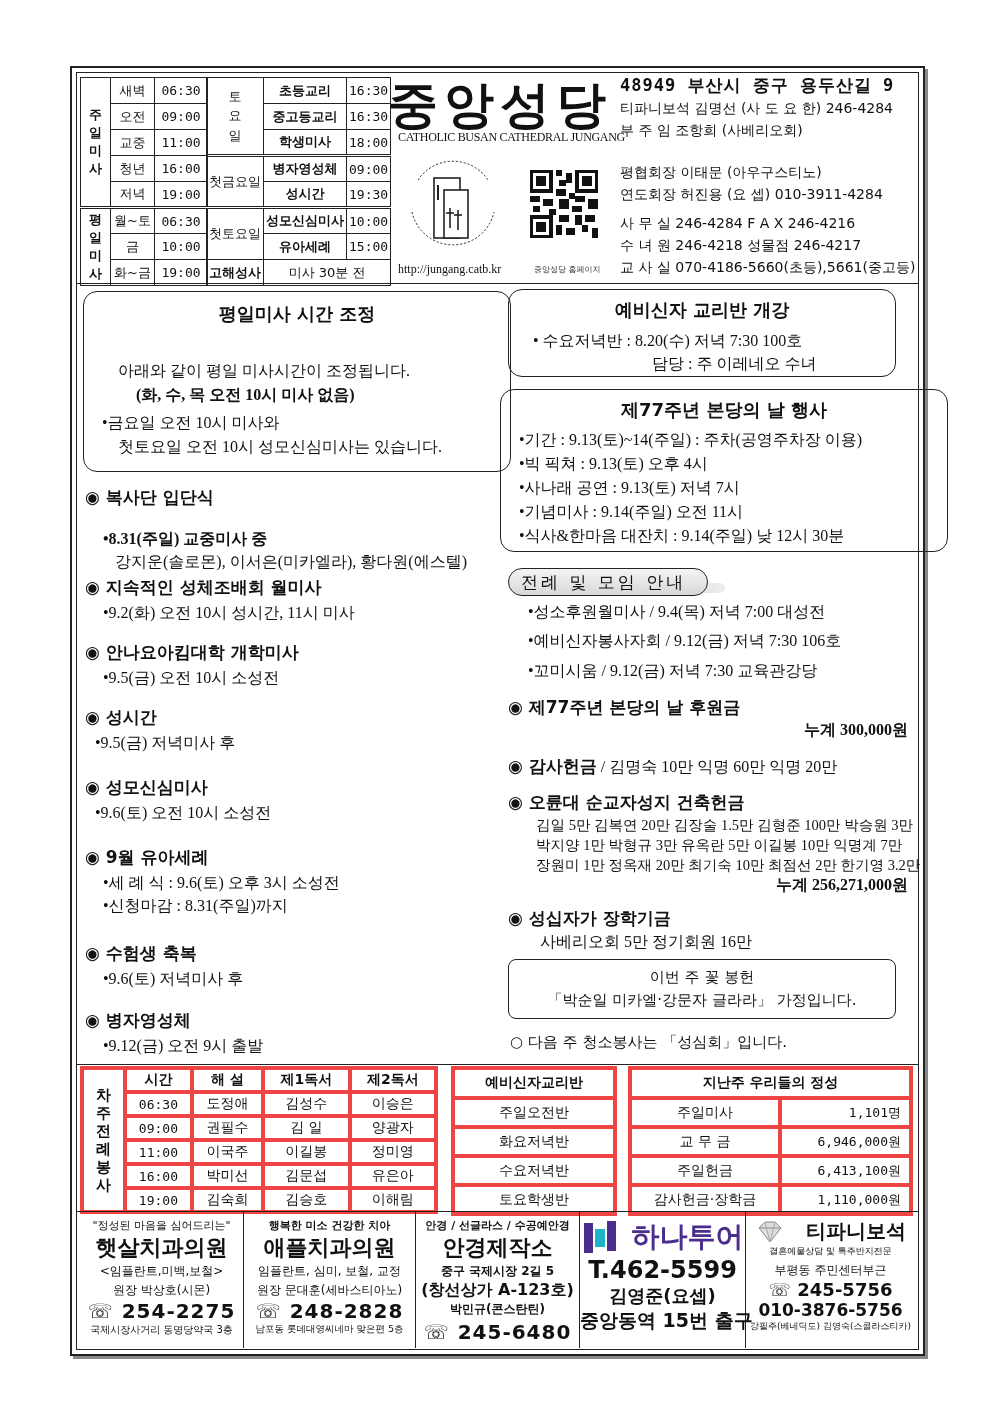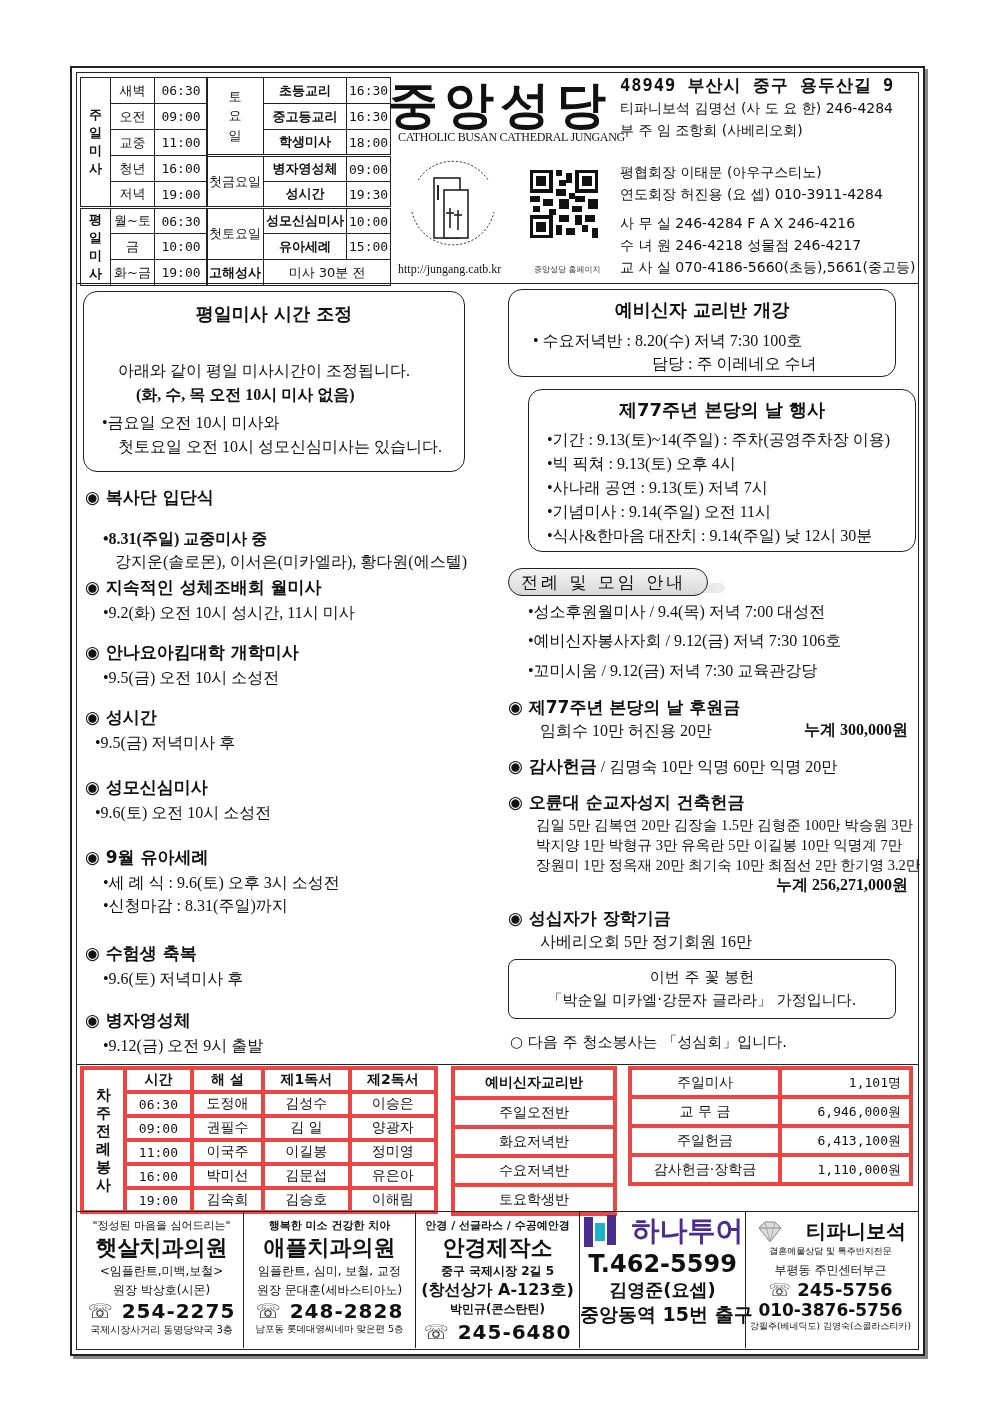--- a/index.html
+++ b/index.html
@@ -188,35 +188,35 @@
 <div class="abs info" style="left:620px; top:101px;"><span>티파니보석</span> <span>김명선 (사 도 요 한) 246-4284</span></div>
 <div class="abs info" style="left:620px; top:123px;"><span>부 주 임</span> <span>조항희 (사베리오회)</span></div>
 <div class="abs info" style="left:620px; top:165px;"><span>평협회장</span> <span>이태문 (아우구스티노)</span></div>
 <div class="abs info" style="left:620px; top:187px;"><span>연도회장</span> <span>허진용 (요       셉) 010-3911-4284</span></div>
 <div class="abs info" style="left:620px; top:216px;"><span>사 무 실</span>  <span>246-4284    F A X  246-4216</span></div>
 <div class="abs info" style="left:620px; top:238px;"><span>수 녀 원</span>  <span>246-4218    성물점 246-4217</span></div>
 <div class="abs info" style="left:620px; top:260px;"><span>교 사 실</span>  <span>070-4186-5660(초등),5661(중고등)</span></div>
 
 <div class="abs" style="left:76px; top:283px; width:843px; border-top:1px solid #222;"></div>
 
-<div class="rbox" style="left:83px; top:291px; width:382px; height:181px;">
+<div class="rbox" style="left:83px; top:291px; width:428px; height:181px;">
   <div class="box-title" style="margin-top:10px;">평일미사 시간 조정</div>
   <div class="line" style="position:absolute; left:34px; top:69px;">아래와 같이 평일 미사시간이 조정됩니다.</div>
   <div class="line" style="position:absolute; left:52px; top:93px; font-weight:bold;">(화, 수, 목 오전 10시 미사 없음)</div>
   <div class="line" style="position:absolute; left:18px; top:121px;">•금요일 오전 10시 미사와</div>
   <div class="line" style="position:absolute; left:34px; top:145px;">첫토요일 오전 10시 성모신심미사는 있습니다.</div>
 </div>
 
 <div class="rbox" style="left:508px; top:289px; width:388px; height:88px;">
   <div class="box-title" style="margin-top:8px;">예비신자 교리반 개강</div>
   <div class="line" style="position:absolute; left:24px; top:41px;">•  수요저녁반 : 8.20(수) 저녁 7:30   100호</div>
   <div class="line" style="position:absolute; left:143px; top:64px;">담당 : 주 이레네오 수녀</div>
 </div>
 
-<div class="rbox" style="left:528px; top:389px; width:388px; height:163px;">
+<div class="rbox" style="left:500px; top:389px; width:448px; height:163px;">
   <div class="box-title" style="margin-top:8px;">제77주년 본당의 날 행사</div>
   <div class="line" style="position:absolute; left:18px; top:40px;">•기간 : 9.13(토)~14(주일) : 주차(공영주차장 이용)</div>
   <div class="line" style="position:absolute; left:18px; top:64px;">•빅 픽쳐 : 9.13(토) 오후 4시</div>
   <div class="line" style="position:absolute; left:18px; top:88px;">•사나래 공연 : 9.13(토) 저녁 7시</div>
   <div class="line" style="position:absolute; left:18px; top:112px;">•기념미사 : 9.14(주일) 오전 11시</div>
   <div class="line" style="position:absolute; left:18px; top:136px;">•식사&amp;한마음 대잔치 : 9.14(주일) 낮 12시 30분</div>
 </div>
 
 <div class="abs" style="left:85px; top:486px;">
   <div class="sec-head"><span>◉ </span><span>복사단 입단식</span></div>
@@ -254,21 +254,20 @@
 </div>
 
 <div class="pill-shadow" style="left:600px; top:583px; width:125px;"></div>
 <div class="pill" style="left:508px; top:568px; width:200px; height:28px;">전례 및 모임 안내</div>
 <div class="abs line" style="left:528px; top:602px;">•성소후원월미사   / 9.4(목) 저녁 7:00 대성전</div>
 <div class="abs line" style="left:528px; top:631px;">•예비신자봉사자회 / 9.12(금) 저녁 7:30 106호</div>
 <div class="abs line" style="left:528px; top:661px;">•꼬미시움 / 9.12(금) 저녁 7:30 교육관강당</div>
 
 <div class="abs" style="left:508px; top:696px; width:400px;">
   <div class="sec-head"><span>◉ </span><span>제77주년 본당의 날 후원금</span></div>
-  <div class="line" style="margin-left:32px; margin-top:2px;">임희수 10만   허진용 20만</div>
   <div class="line" style="position:absolute; right:0; top:24px; font-weight:bold;">누계 300,000원</div>
 </div>
 <div class="abs" style="left:508px; top:755px;">
   <span class="sec-head"><span>◉ </span><span>감사헌금</span></span><span class="line"> / 김명숙 10만   익명 60만   익명 20만</span>
 </div>
 <div class="abs" style="left:508px; top:791px; width:400px;">
   <div class="sec-head"><span>◉ </span><span>오륜대 순교자성지 건축헌금</span></div>
   <div class="line" style="margin-left:28px; margin-top:2px; font-size:14.5px;">김일 5만 김복연 20만 김장술 1.5만 김형준 100만 박승원 3만</div>
   <div class="line" style="margin-left:28px; margin-top:1px; font-size:14.5px;">박지양 1만 박형규 3만 유옥란 5만 이길봉 10만 익명계 7만</div>
   <div class="line" style="margin-left:28px; margin-top:1px; font-size:14.5px;">장원미 1만 정옥재 20만 최기숙 10만 최점선 2만 한기영 3.2만</div>
@@ -344,20 +343,23 @@
         <td style="height:29px;">수요저녁반</td>
       </tr>
   <tr>
         <td style="height:29px;">토요학생반</td>
       </tr>
 </tbody>
   </table>
 
 <table class="grid" style="left:628px; top:1066px; width:285px;">
   <tbody>
+      <tr>
+        <th colspan="2" style="height:30px;">지난주 우리들의 정성</th>
+      </tr>
   <tr>
         <td style="height:29px; width:150px;">주일미사</td>
         <td class="num">1,101명</td>
       </tr>
   <tr>
         <td style="height:29px;">교  무  금</td>
         <td class="num">6,946,000원</td>
       </tr>
   <tr>
         <td style="height:29px;">주일헌금</td>
@@ -390,21 +392,21 @@
 </div>
 <div class="ad" style="left:416px; width:164px;">
   <div class="l" style="font-size:11px; margin-top:6px; font-weight:bold;">안경 / 선글라스 / 수공예안경</div>
   <div class="l" style="font-size:22px; font-weight:bold;">안경제작소</div>
   <div class="l" style="font-size:12px; font-weight:bold;">중구 국제시장 2길 5</div>
   <div class="l" style="font-size:16px; font-weight:bold;">(창선상가 A-123호)</div>
   <div class="l" style="font-size:12px; font-weight:bold;">박민규(콘스탄틴)</div>
   <div class="l phone" style="margin-top:2px;">☏ 245-6480</div>
 </div>
 <div class="ad" style="left:580px; width:166px;">
-  <div class="l" style="display:flex; align-items:center; justify-content:center; gap:14px;">
+  <div class="l" style="margin-top:6px; display:flex; align-items:center; justify-content:center; gap:14px;">
     <svg width="36" height="36" viewBox="0 0 36 36">
       <rect x="2" y="4" width="9" height="30" fill="#4a2d8c"></rect>
       <rect x="13" y="10" width="10" height="18" fill="#1fb3c9"></rect>
       <rect x="25" y="2" width="9" height="30" fill="#4a2d8c"></rect>
     </svg>
     <span style="font-size:28px; font-weight:bold; color:#4a2d8c;">하나투어</span>
   </div>
   <div class="l" style="font-size:24px; font-weight:bold;">T.462-5599</div>
   <div class="l" style="font-size:18px; font-weight:bold;">김영준(요셉)</div>
   <div class="l" style="font-size:19px; font-weight:bold;">중앙동역 15번 출구</div>

